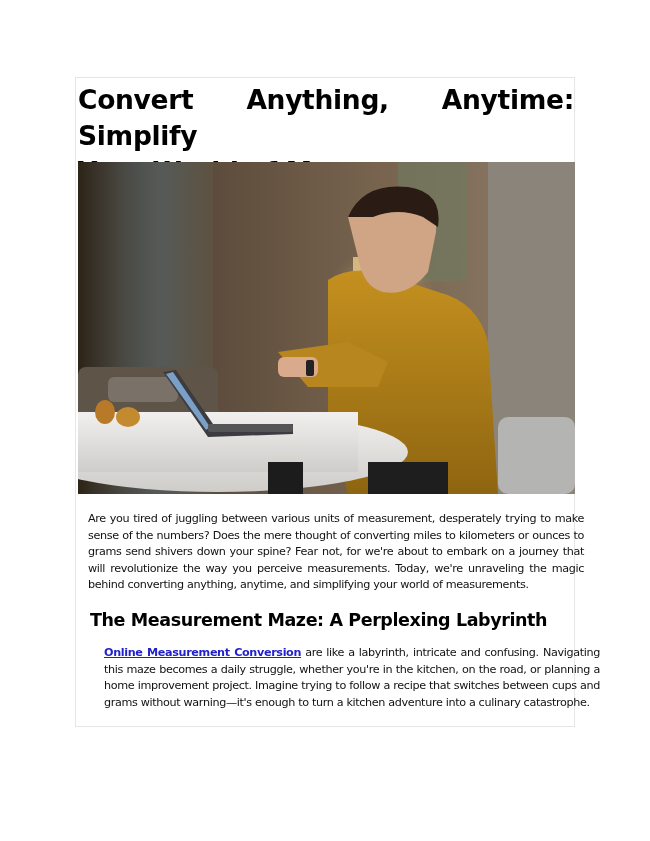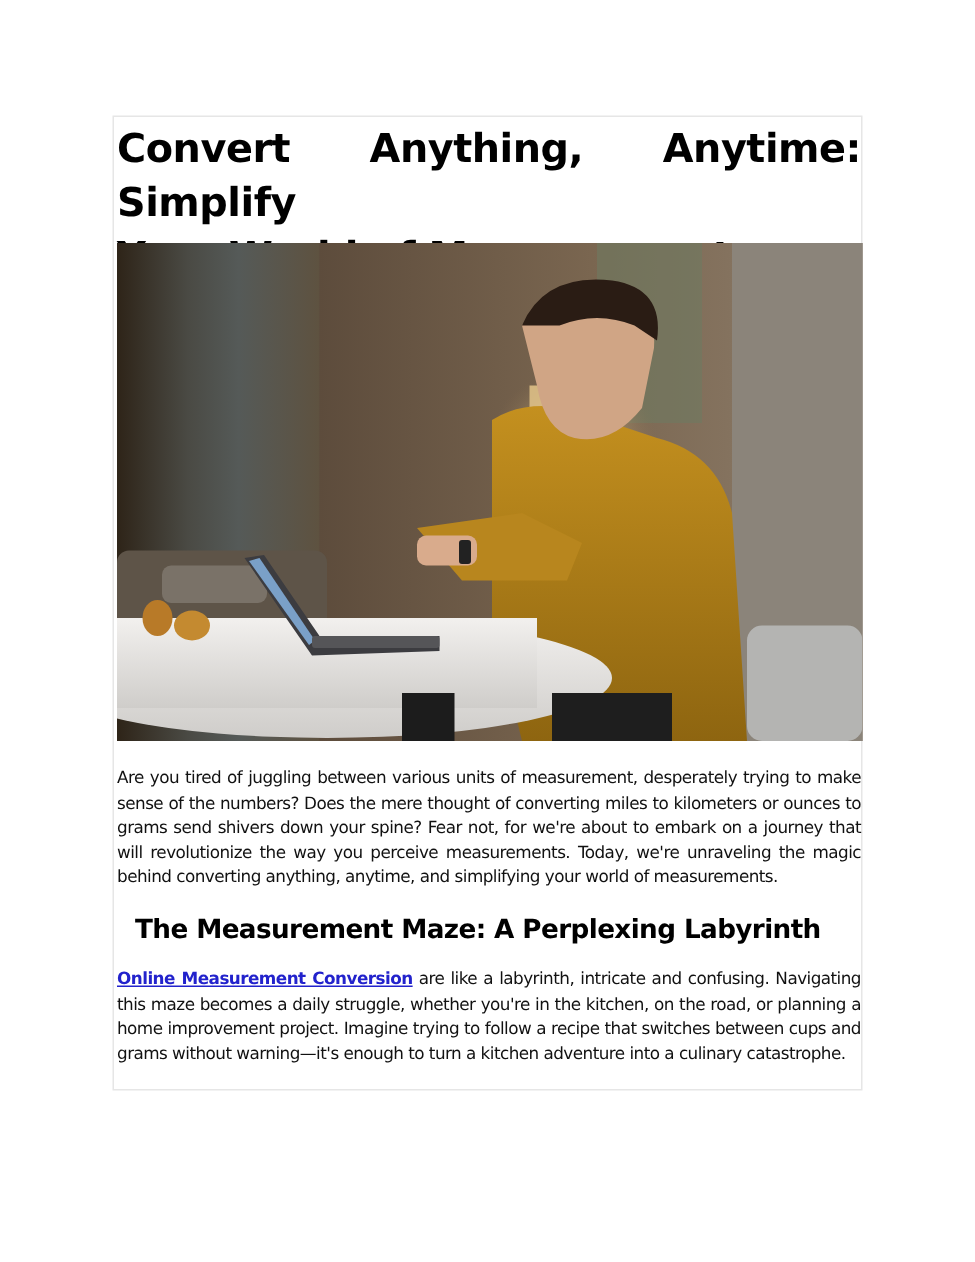--- a/index.html
+++ b/index.html
@@ -53,32 +53,32 @@
     left: 2px;
     top: 84px;
     width: 497px;
     height: 332px;
     overflow: hidden;
     background: #5a4d40;
   }
   .hero svg { display: block; }
   .para {
     position: absolute;
-    left: 2px;
+    left: 12px;
     width: 496px;
     margin: 0;
     font-family: "DejaVu Sans", sans-serif;
     font-size: 11.2px;
     line-height: 16.6px;
     letter-spacing: -0.35px;
     text-align: justify;
     color: #111;
   }
   .para1 { top: 433px; }
-  .para2 { top: 567px; }
+  .para2 { top: 567px; margin-left: 16px; }
   .h2 {
     position: absolute;
     left: 14px;
     top: 530px;
     margin: 0;
     font-family: "DejaVu Sans", sans-serif;
     font-weight: bold;
     font-size: 17.5px;
     line-height: 24px;
     letter-spacing: -0.4px;

